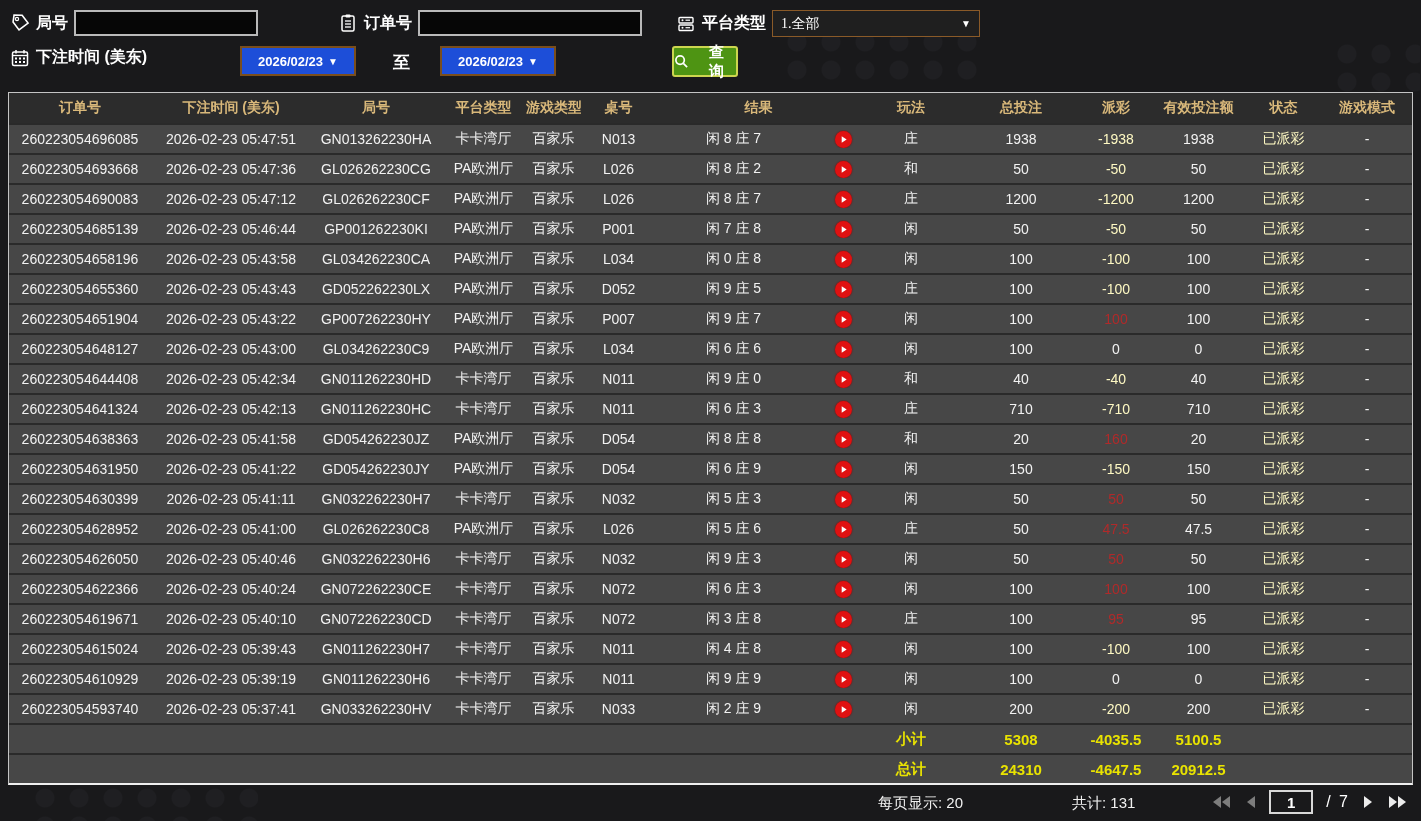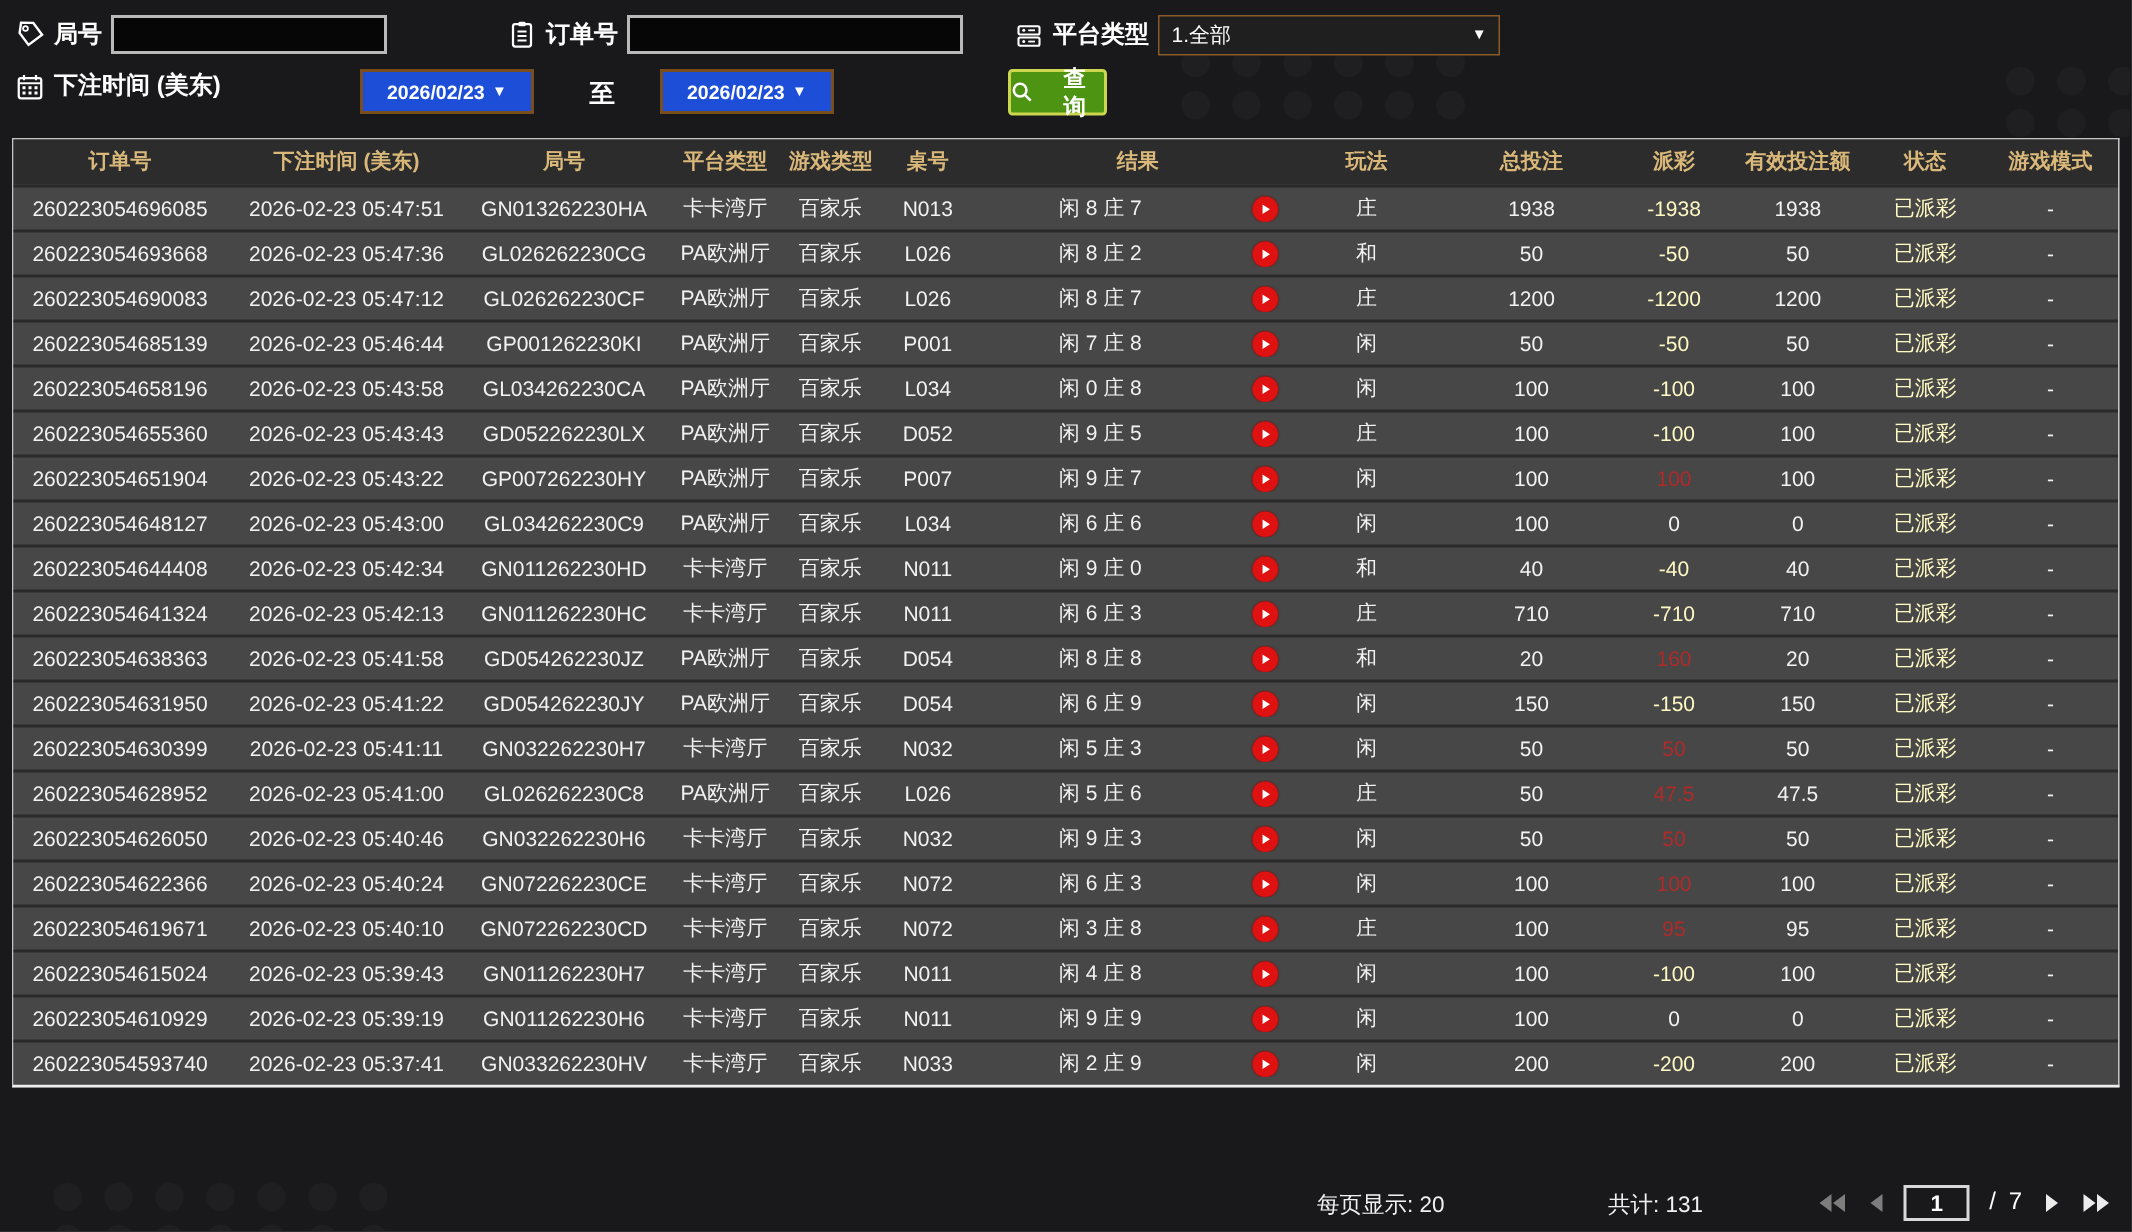--- a/index.html
+++ b/index.html
@@ -32,21 +32,21 @@
   .g-round  { left:10px;  top:10px; }
   .g-order  { left:338px; top:10px; }
   .g-plat   { left:676px; top:10px; }
   .g-time   { left:10px;  top:47px; }
   .sel {
     position:relative; background:#1f1f1f; border:1px solid #8a5a28;
     height:27px; display:flex; align-items:center; justify-content:space-between;
     color:#fff; font-size:14px; padding:0 8px; cursor:pointer;
   }
   .sel .arrow { font-size:10px; color:#fff; margin-left:8px; }
-  .plat-sel { width:228px; }
+  .plat-sel { width:208px;font-family:Liberation Serif, serif; }
   .date-sel {
     background:#1d4ed8; border:2px solid #7a4e1c; height:30px; width:116px;
     display:flex; align-items:center; justify-content:center; gap:5px;
     color:#fff; font-weight:bold; font-size:13px; cursor:pointer;
   }
   .date-sel .arrow { font-size:10px; }
   .to-label { position:absolute; left:393px; top:51px; font-weight:bold; font-size:17px; color:#fff; }
   .date1 { position:absolute; left:240px; top:46px; }
   .date2 { position:absolute; left:440px; top:46px; }
   .search-btn {
@@ -664,20 +664,50 @@
       <div class="cell">闲</div>
       <div class="cell">200</div>
       <div class="cell pay-neg">-200</div>
       <div class="cell">200</div>
       <div class="cell status-ok">已派彩</div>
       <div class="cell">-</div>
     </div>
   </div>
 
   <div class="totals">
+    <div class="trow">
+      <div class="cell"></div>
+        <div class="cell"></div>
+        <div class="cell"></div>
+        <div class="cell"></div>
+      <div class="cell"></div>
+        <div class="cell"></div>
+        <div class="cell"></div>
+      <div class="cell">小计</div>
+      <div class="cell">5308</div>
+      <div class="cell">-4035.5</div>
+      <div class="cell">5100.5</div>
+      <div class="cell"></div>
+        <div class="cell"></div>
+    </div>
+    <div class="trow">
+      <div class="cell"></div>
+        <div class="cell"></div>
+        <div class="cell"></div>
+        <div class="cell"></div>
+      <div class="cell"></div>
+        <div class="cell"></div>
+        <div class="cell"></div>
+      <div class="cell">总计</div>
+      <div class="cell">24310</div>
+      <div class="cell">-4647.5</div>
+      <div class="cell">20912.5</div>
+      <div class="cell"></div>
+        <div class="cell"></div>
+    </div>
   </div>
 </div>
 
 <div class="pagebar">
   <span class="pg-size">每页显示: 20</span>
   <span class="pg-total">共计: 131</span>
   <div class="pager">
     <span class="pg-btn">
       <svg viewBox="0 0 20 14" width="20" height="14">
           <polygon points="9,1 1,7 9,13" fill="#7d7d7d"></polygon>

